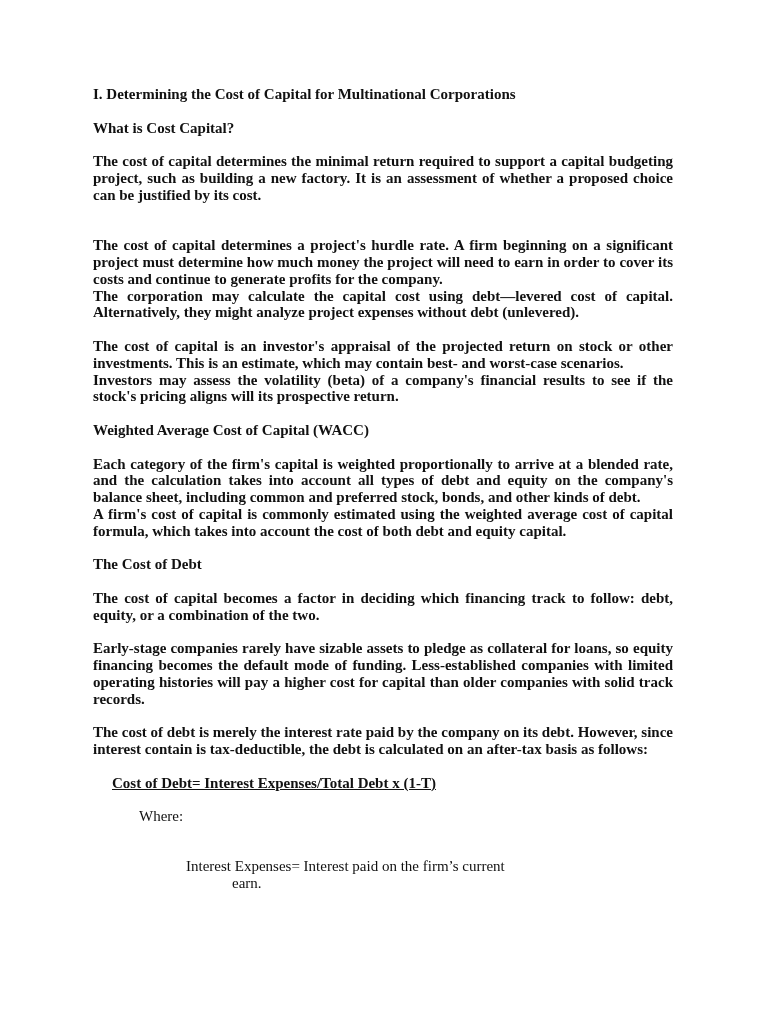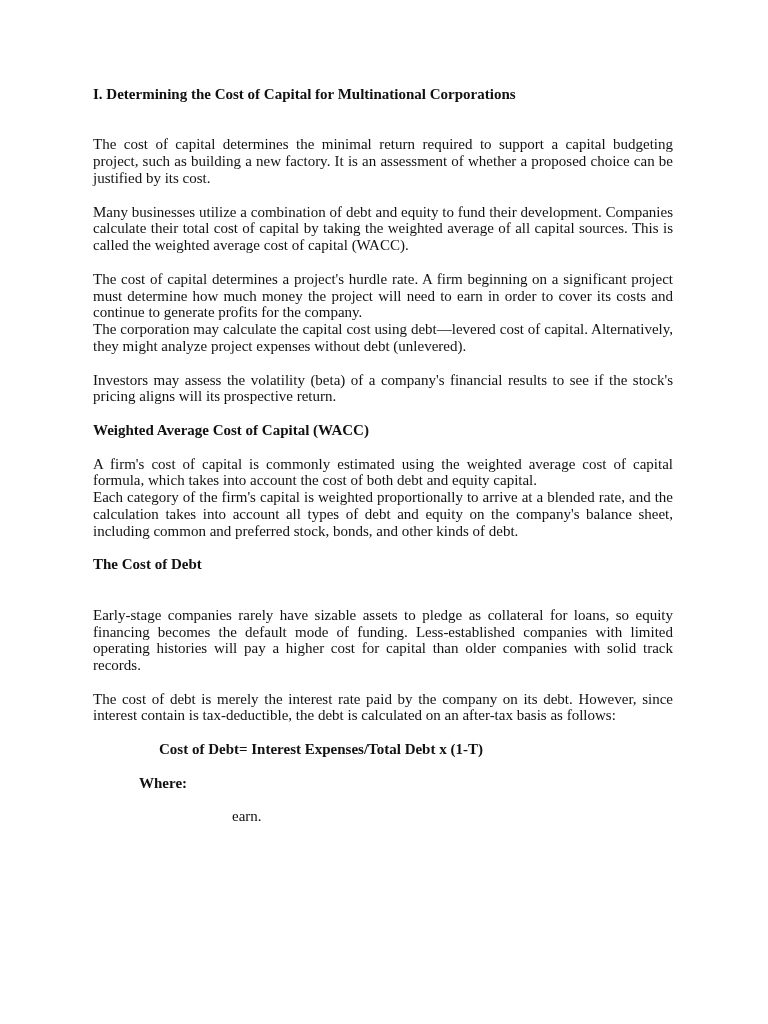--- a/index.html
+++ b/index.html
@@ -1,54 +1,57 @@
 <!DOCTYPE html>
 <html><head>
 <meta charset="utf-8">
 <style>
   html, body { margin: 0; padding: 0; background: #ffffff; }
   body { width: 768px; height: 1024px; position: relative; overflow: hidden;
          font-family: "Liberation Serif", "DejaVu Serif", serif; color: #111; }
   .page { position: absolute; left: 93px; top: 86px; width: 580px; font-size: 15px; line-height: 16.8px; }
   .h { font-weight: bold; margin: 0; }
-  .p { margin: 0; text-align: justify; text-align-last: left; }
+  .p { margin: 0; text-align: justify; text-align-last: left; font-weight: bold; }
   .gap { height: 16.8px; }
-  .formula { font-weight: bold; margin: 0 0 0 66px; }
-  .where { margin: 0 0 0 46px; font-weight: bold; }
+  .formula { font-weight: bold; margin: 0 0 0 19px; text-decoration: underline; }
+  .where { margin: 0 0 16px 46px; }
   .def { margin: 0 0 0 93px; width: 340px; }
   .def .cont { display: block; padding-left: 46px; }
 </style>
 </head>
 <body>
 
 <div class="page">
   <p class="h">I.  Determining the Cost of Capital for Multinational Corporations</p>
   <div class="gap"></div>
+  <p class="h">What is Cost Capital?</p>
   <div class="gap"></div>
   <p class="p">The cost of capital determines the minimal return required to support a capital budgeting project, such as building a new factory. It is an assessment of whether a proposed choice can be justified by its cost.</p>
   <div class="gap"></div>
-  <p class="p">Many businesses utilize a combination of debt and equity to fund their development. Companies calculate their total cost of capital by taking the weighted average of all capital sources. This is called the weighted average cost of capital (WACC).</p>
   <div class="gap"></div>
   <p class="p">The cost of capital determines a project's hurdle rate. A firm beginning on a significant project must determine how much money the project will need to earn in order to cover its costs and continue to generate profits for the company.</p>
   <p class="p">The corporation may calculate the capital cost using debt—levered cost of capital. Alternatively, they might analyze project expenses without debt (unlevered).</p>
   <div class="gap"></div>
+  <p class="p">The cost of capital is an investor's appraisal of the projected return on stock or other investments. This is an estimate, which may contain best- and worst-case scenarios.</p>
   <p class="p">Investors may assess the volatility (beta) of a company's financial results to see if the stock's pricing aligns will its prospective return.</p>
   <div class="gap"></div>
   <p class="h">Weighted Average Cost of Capital (WACC)</p>
   <div class="gap"></div>
+  <p class="p">Each category of the firm's capital is weighted proportionally to arrive at a blended rate, and the calculation takes into account all types of debt and equity on the company's balance sheet, including common and preferred stock, bonds, and other kinds of debt.</p>
   <p class="p">A firm's cost of capital is commonly estimated using the weighted average cost of capital formula, which takes into account the cost of both debt and equity capital.</p>
-  <p class="p">Each category of the firm's capital is weighted proportionally to arrive at a blended rate, and the calculation takes into account all types of debt and equity on the company's balance sheet, including common and preferred stock, bonds, and other kinds of debt.</p>
   <div class="gap"></div>
   <p class="h">The Cost of Debt</p>
   <div class="gap"></div>
+  <p class="p">The cost of capital becomes a factor in deciding which financing track to follow: debt, equity, or a combination of the two.</p>
   <div class="gap"></div>
   <p class="p">Early-stage companies rarely have sizable assets to pledge as collateral for loans, so equity financing becomes the default mode of funding. Less-established companies with limited operating histories will pay a higher cost for capital than older companies with solid track records.</p>
   <div class="gap"></div>
   <p class="p">The cost of debt is merely the interest rate paid by the company on its debt. However, since interest contain is tax-deductible, the debt is calculated on an after-tax basis as follows:</p>
   <div class="gap"></div>
   <p class="formula">Cost of Debt= Interest Expenses/Total Debt x (1-T)</p>
   <div class="gap"></div>
   <p class="where">Where:</p>
   <div class="gap"></div>
   <p class="def">
+    <span>Interest Expenses= Interest paid on the firm’s current</span>
     <span class="cont">earn.</span>
   </p>
 </div>
 
 </body></html>

